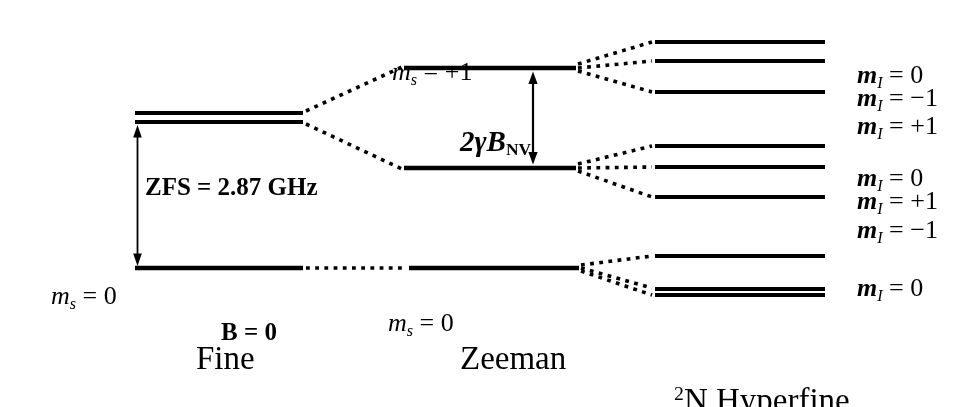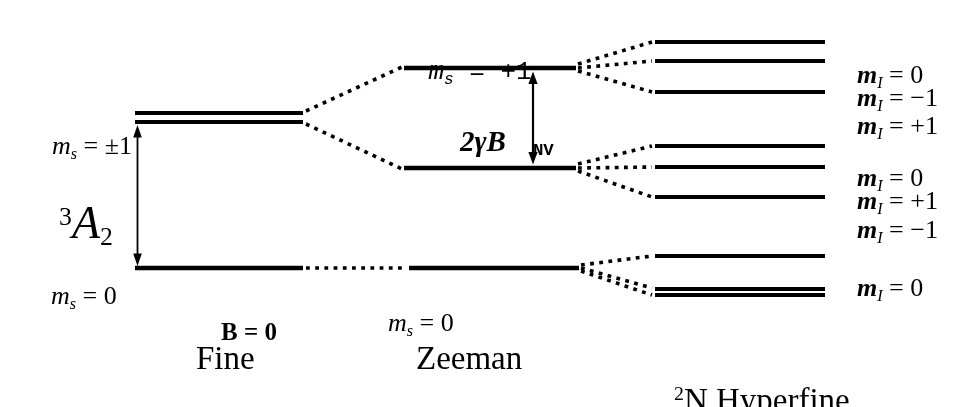--- a/index.html
+++ b/index.html
@@ -12,22 +12,22 @@
   .label { position:absolute; white-space:pre; font-size:26px; line-height:30px; }
   .it { font-style:italic; }
   .sb { font-size:0.62em; vertical-align:-0.32em; }
   .sp { font-size:0.60em; vertical-align:0.55em; }
   .annot { font-size:25px; font-weight:bold; }
   .term { font-size:46px; line-height:48px; }
   .term .sp { font-size:0.56em; vertical-align:0.5em; }
   .term .sb { font-size:0.56em; vertical-align:-0.28em; }
   .gamma { font-size:29px; font-weight:bold; font-style:italic; }
   .gamma .sbn {
-    font-family:Liberation Mono, monospace; font-style:normal;
-    font-weight:bold; font-size:0.60em; vertical-align:-0.25em;margin-left:27px;
+    font-family:Liberation Serif, serif; font-style:normal;
+    font-weight:bold; font-size:0.60em; vertical-align:-0.25em;
   }
   .hf .it { font-weight:bold; }
   .hf .sb { font-weight:normal; }
   .caption { font-size:33px; line-height:36px; }
 </style>
 </head>
 <body>
 
 <div class="canvas">
 
@@ -78,35 +78,30 @@
       <polygon points="137.5,266 133.2,253.5 141.8,253.5" fill="#000000"></polygon>
     </g>
 
     <g>
       <line x1="533" y1="82" x2="533" y2="153" stroke="#000000" stroke-width="2.2"></line>
       <polygon points="533,71.5 528.4,84 537.6,84" fill="#000000"></polygon>
       <polygon points="533,164.5 528.4,152 537.6,152" fill="#000000"></polygon>
     </g>
   </svg>
 
-  <div class="label term" style="left:13px; top:145px;">
-    <span class="sp">3</span><span class="it">A</span><span class="sb">2</span>
-  </div>
 
-  <div class="label" style="left:26px; top:101px;">
-    <span class="it">m</span><span class="sb it">s</span><span> = ±1</span>
-  </div>
   <div class="label" style="left:25px; top:251px;">
     <span class="it">m</span><span class="sb it">s</span><span> = 0</span>
   </div>
+  <div class="label annot" style="left:145px; top:172px;">ZFS = 2.87 GHz</div>
   <div class="label annot" style="left:196px; top:287px;">
     <span>B</span><span> = 0</span>
   </div>
 
-  <div class="label" style="left:366px; top:27px;font-family:Liberation Mono, monospace;">
+  <div class="label" style="left:366px; top:27px;">
     <span class="it">m</span><span class="sb it">s</span><span> = +1</span>
   </div>
   <div class="label gamma" style="left:431px; top:96px;">
     <span>2γB</span><span class="sbn">NV</span>
   </div>
   <div class="label" style="left:362px; top:278px;">
     <span class="it">m</span><span class="sb it">s</span><span> = 0</span>
   </div>
 
   <div class="label hf" style="left:831px; top:30px;">
@@ -127,18 +122,18 @@
   </div>
   <div class="label hf" style="left:831px; top:185px;">
     <span class="it">m</span><span class="sb it">I</span><span> = −1</span>
   </div>
 
   <div class="label hf" style="left:831px; top:243px;">
     <span class="it">m</span><span class="sb it">I</span><span> = 0</span>
   </div>
 
   <div class="label caption" style="left:196px; top:340px;">Fine</div>
-  <div class="label caption" style="left:416px; top:340px;">Zeeman</div>
+  <div class="label caption" style="left:460px; top:340px;">Zeeman</div>
   <div class="label caption" style="left:641px; top:339px;">
     <span class="sp">2</span><span>N Hyperfine</span>
   </div>
 
 </div>
 
 </body></html>

